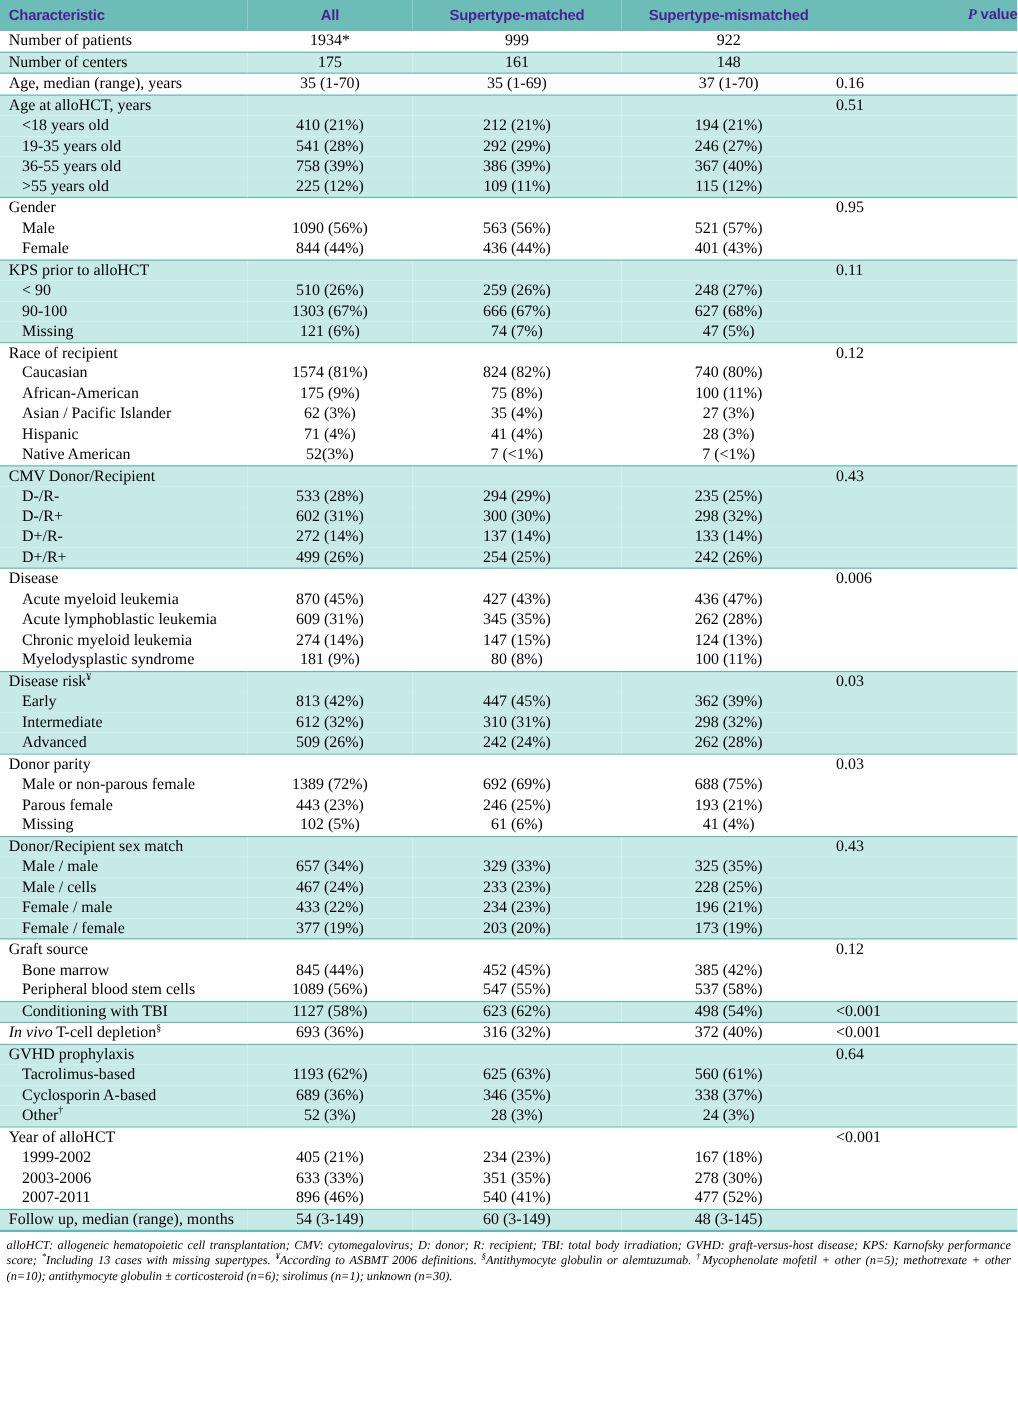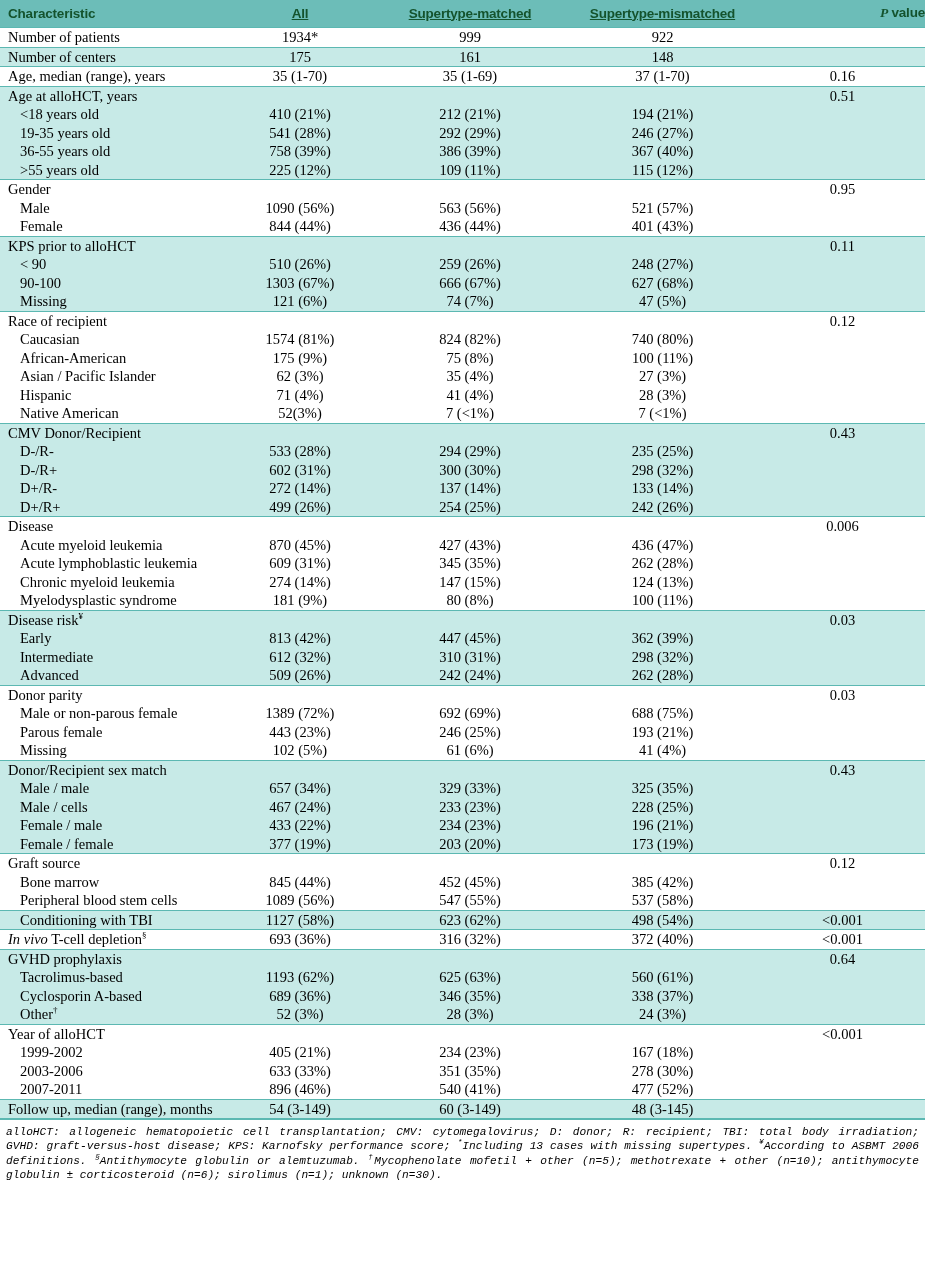--- a/index.html
+++ b/index.html
@@ -30,71 +30,71 @@
 
   col.c-char  { width: 225px; }
   col.c-all   { width: 150px; }
   col.c-match { width: 190px; }
   col.c-mis   { width: 195px; }
   col.c-p     { width: 165px; }
 
   
   thead th {
     background: #6cbdb8;
-    color: #14532d;
+    color: #4c1d95;
     font-family: "Liberation Sans", sans-serif;
     font-weight: bold;
     font-size: 13.5px;
     padding: 5px 0 6px 0;
     letter-spacing: -0.2px;
     border: none;
   }
   thead th.h-char {
     text-align: left;
     padding-left: 8px;
   }
-  thead th.h-num { text-align: center; text-decoration: underline; }
+  thead th.h-num { text-align: center; }
   thead th.h-p   { text-align: right; }
   thead th.h-p i { font-style: italic; font-family: "Liberation Serif", serif; font-weight: bold; }
 
   
   tbody td {
     font-size: 14.5px;
     line-height: 1.0;
     padding: 2px 0 2px 0;
     vertical-align: baseline;
     border: none;
   }
   td.lbl {
     text-align: left;
     padding-left: 8px;
     white-space: nowrap;
   }
   td.lbl.indent { padding-left: 20px; }
   td.num { text-align: center; white-space: nowrap; }
-  td.pv  { text-align: center; white-space: nowrap; margin-top: 36px; }
+  td.pv  { white-space: nowrap; margin-top: 36px; }
 
   
   tr.shade td { background: #c7eae7; }
   tr.plain td { background: #ffffff; }
 
   
   tr.grp-top td    { border-top: 1.5px solid #5cb8b2; }
   tr.grp-bottom td { border-bottom: 1.5px solid #5cb8b2; }
 
   sup {
     font-size: 9px;
     vertical-align: super;
     line-height: 0;
   }
   .ital { font-style: italic; }
 
   
   .footnote {
-    font-family: Liberation Mono, monospace;
+    font-family: Liberation Serif, serif;
     font-style: italic;
     font-size: 11.2px;
     line-height: 1.28;
     text-align: justify;
     padding: 5px 6px 0 6px;
     color: #000000;
     border-top: 1.5px solid #5cb8b2;
   }
   .footnote sup { font-size: 8px; }
 </style>

